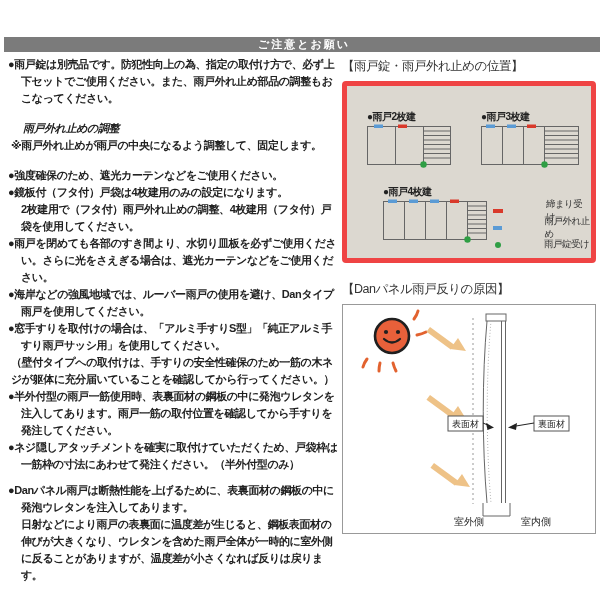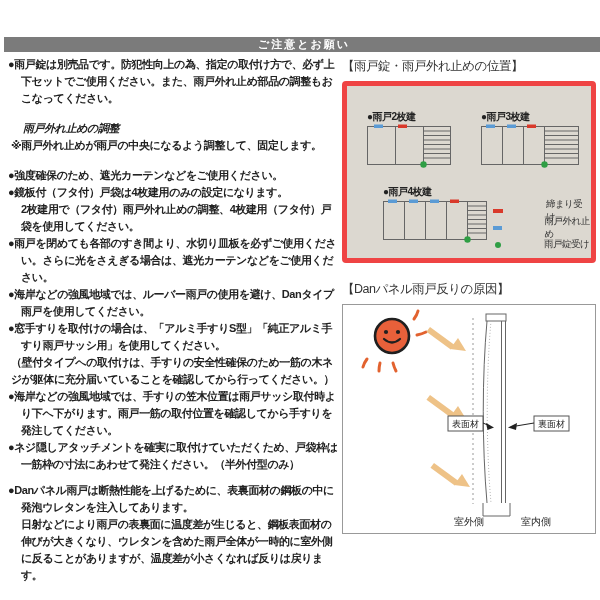--- a/index.html
+++ b/index.html
@@ -47,21 +47,21 @@
       <div class="note-item b">●雨戸錠は別売品です。防犯性向上の為、指定の取付け方で、必ず上下セットでご使用ください。また、雨戸外れ止め部品の調整もおこなってください。</div>
       <div class="note-item sub gap">雨戸外れ止めの調整</div>
       <div class="note-item nt">※雨戸外れ止めが雨戸の中央になるよう調整して、固定します。</div>
       <div class="note-item b gap">●強度確保のため、遮光カーテンなどをご使用ください。</div>
       <div class="note-item b">●鏡板付（フタ付）戸袋は4枚建用のみの設定になります。
 2枚建用で（フタ付）雨戸外れ止めの調整、4枚建用（フタ付）戸袋を使用してください。</div>
       <div class="note-item b">●雨戸を閉めても各部のすき間より、水切り皿板を必ずご使用ください。さらに光をさえぎる場合は、遮光カーテンなどをご使用ください。</div>
       <div class="note-item b">●海岸などの強風地域では、ルーバー雨戸の使用を避け、Danタイプ雨戸を使用してください。</div>
       <div class="note-item b">●窓手すりを取付けの場合は、「アルミ手すりS型」「純正アルミ手すり雨戸サッシ用」を使用してください。</div>
       <div class="note-item pn">（壁付タイプへの取付けは、手すりの安全性確保のため一筋の木ネジが躯体に充分届いていることを確認してから行ってください。）</div>
-      <div class="note-item b">●海岸などの強風地域では、手すりの笠木位置は雨戸サッシ取付時より下へ下がります。雨戸一筋の取付位置を確認してから手すりを発注してください。</div>
+      <div class="note-item b">●半外付型の雨戸一筋使用時、表裏面材の鋼板の中に発泡ウレタンを注入してあります。雨戸一筋の取付位置を確認してから手すりを発注してください。</div>
       <div class="note-item b">●ネジ隠しアタッチメントを確実に取付けていただくため、戸袋枠は一筋枠の寸法にあわせて発注ください。（半外付型のみ）</div>
       <div class="note-item b gap2">●Danパネル雨戸は断熱性能を上げるために、表裏面材の鋼板の中に発泡ウレタンを注入してあります。
 日射などにより雨戸の表裏面に温度差が生じると、鋼板表面材の伸びが大きくなり、ウレタンを含めた雨戸全体が一時的に室外側に反ることがありますが、温度差が小さくなれば反りは戻ります。</div>
 
     </div>
 
     <div class="right">
 
       <div class="sec-title">【雨戸錠・雨戸外れ止めの位置】</div>
 

